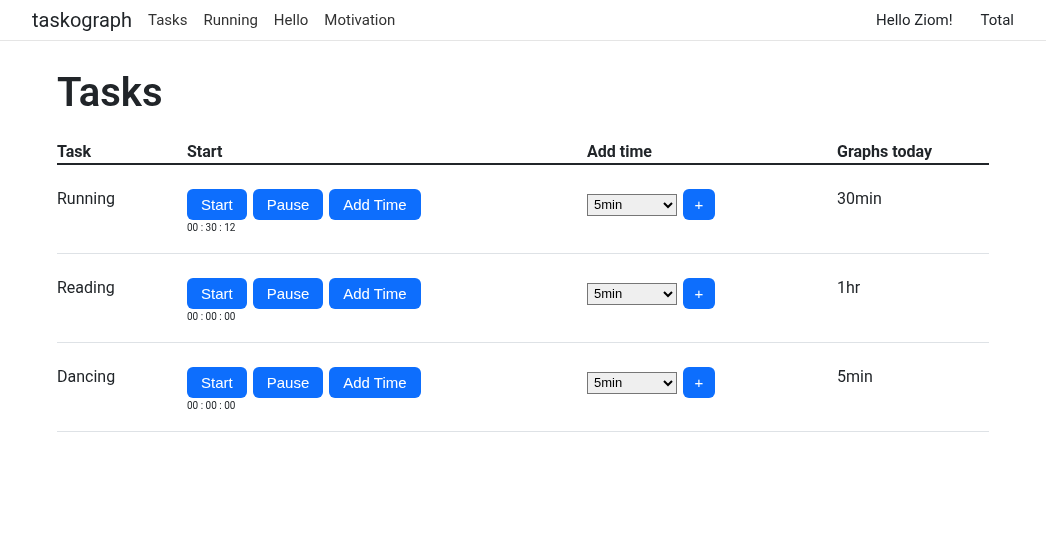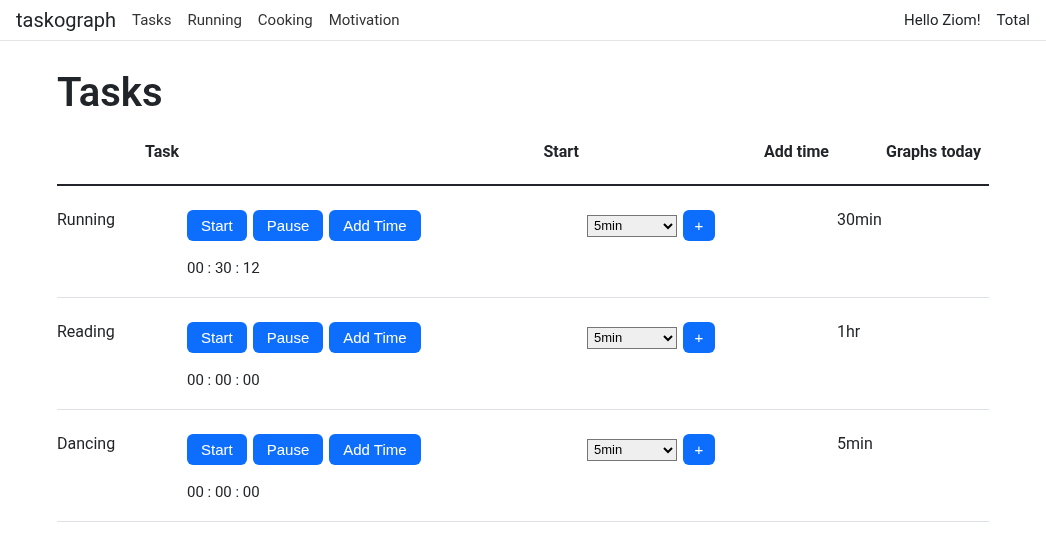--- a/index.html
+++ b/index.html
@@ -6,63 +6,63 @@
   body {
     margin: 0;
     font-family: -apple-system, BlinkMacSystemFont, "Segoe UI", Roboto, "Helvetica Neue", Arial, sans-serif;
     font-size: 16px;
     color: #212529;
     background: #fff;
   }
   .navbar {
     display: flex;
     align-items: center;
-    padding: 8px 16px;
+    padding: 8px 32px;
     border-bottom: 1px solid #e5e5e5;
     background: #fff;
   }
   .brand {
     font-size: 20px;
     color: #212529;
     margin-right: 16px;
   }
   .nav-links {
     display: flex;
     gap: 16px;
     flex: 1;
   }
   .nav-link {
     color: #333;
     font-size: 15px;
     cursor: pointer;
   }
   .nav-right {
     display: flex;
-    gap: 16px;
+    gap: 28px;
     align-items: center;
     font-size: 15px;
   }
   .container {
     max-width: 980px;
     margin: 0 auto;
     padding: 16px 24px;
   }
   h1 {
     font-size: 40px;
     font-weight: 600;
     margin: 12px 0 16px 0;
   }
   table {
     width: 100%;
     border-collapse: collapse;
   }
   thead th {
-    text-align: right;
+    text-align: left;
     font-weight: 700;
-    padding: 10px 8px 23px 0;
+    padding: 10px 8px 2px 0;
     border-bottom: 2px solid #212529;
     font-size: 16px;
   }
   tbody td {
     vertical-align: top;
     padding: 24px 8px 20px 0;
     border-bottom: 1px solid #dee2e6;
   }
   .col-task   { width: 130px; }
   .col-start  { width: 400px; }
@@ -79,22 +79,22 @@
     cursor: pointer;
     margin-right: 6px;
   }
   .btn-sq {
     width: 32px;
     padding: 7px 0;
     text-align: center;
     margin-left: 6px;
   }
   .timer {
-    margin-top: 18px;
-    font-size: 15px;
+    margin-top: 2px;
+    font-size: 10px;
   }
   select {
     font-size: 13px;
     padding: 1px 2px;
     border: 1px solid #767676;
     background: #efefef;
     width: 90px;
     height: 22px;
   }
   .addtime-wrap {
@@ -103,21 +103,21 @@
   }
 </style>
 </head>
 <body>
 
 <div class="navbar">
   <span class="brand">taskograph</span>
   <div class="nav-links">
     <span class="nav-link">Tasks</span>
     <span class="nav-link">Running</span>
-    <span class="nav-link">Cooking</span>
+    <span class="nav-link">Hello</span>
     <span class="nav-link">Motivation</span>
   </div>
   <div class="nav-right">
     <span>Hello Ziom!</span>
     <span>Total</span>
   </div>
 </div>
 
 <div class="container">
   <h1>Tasks</h1>

